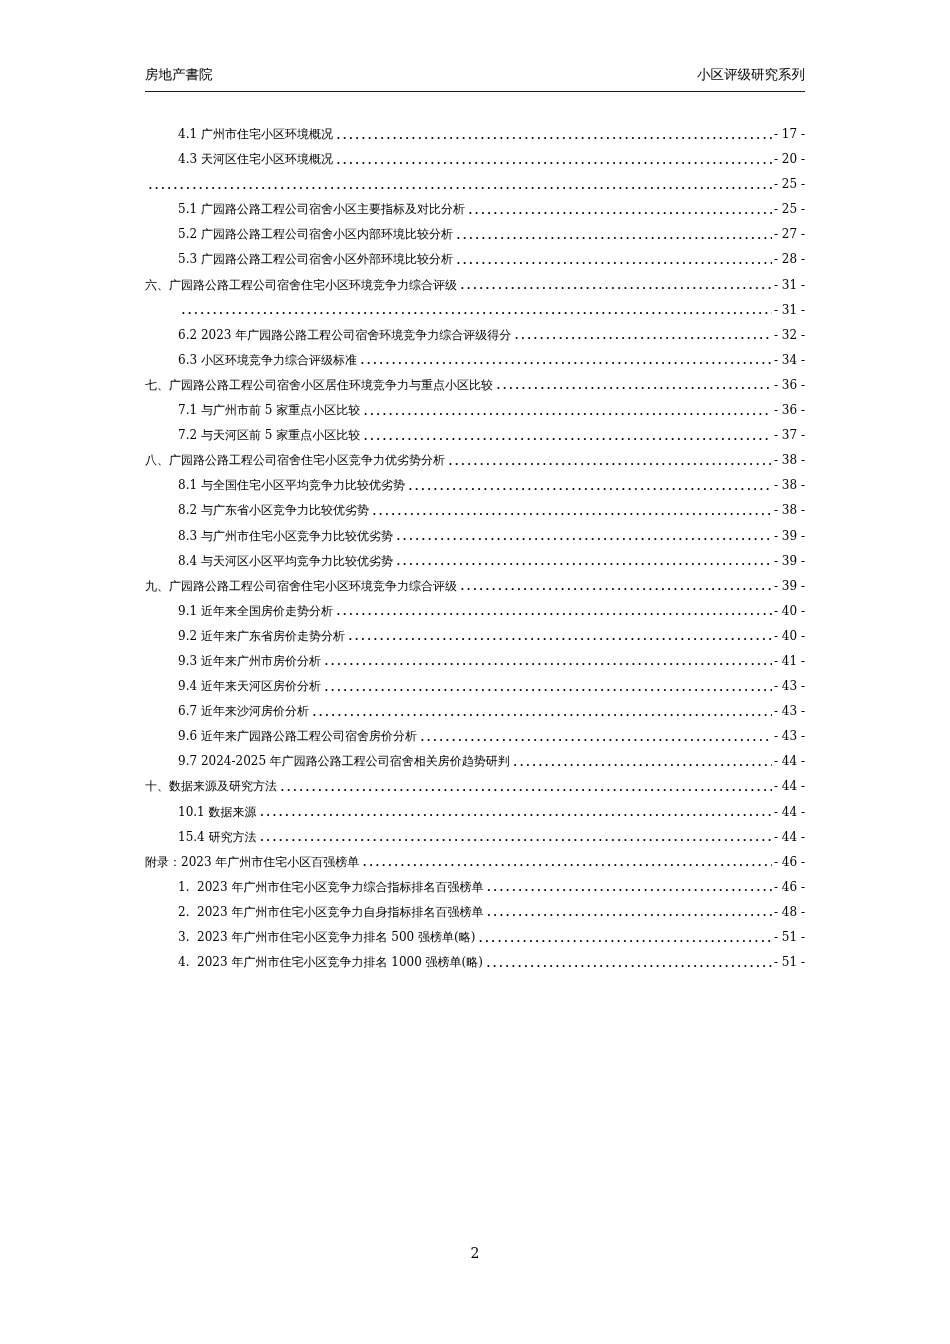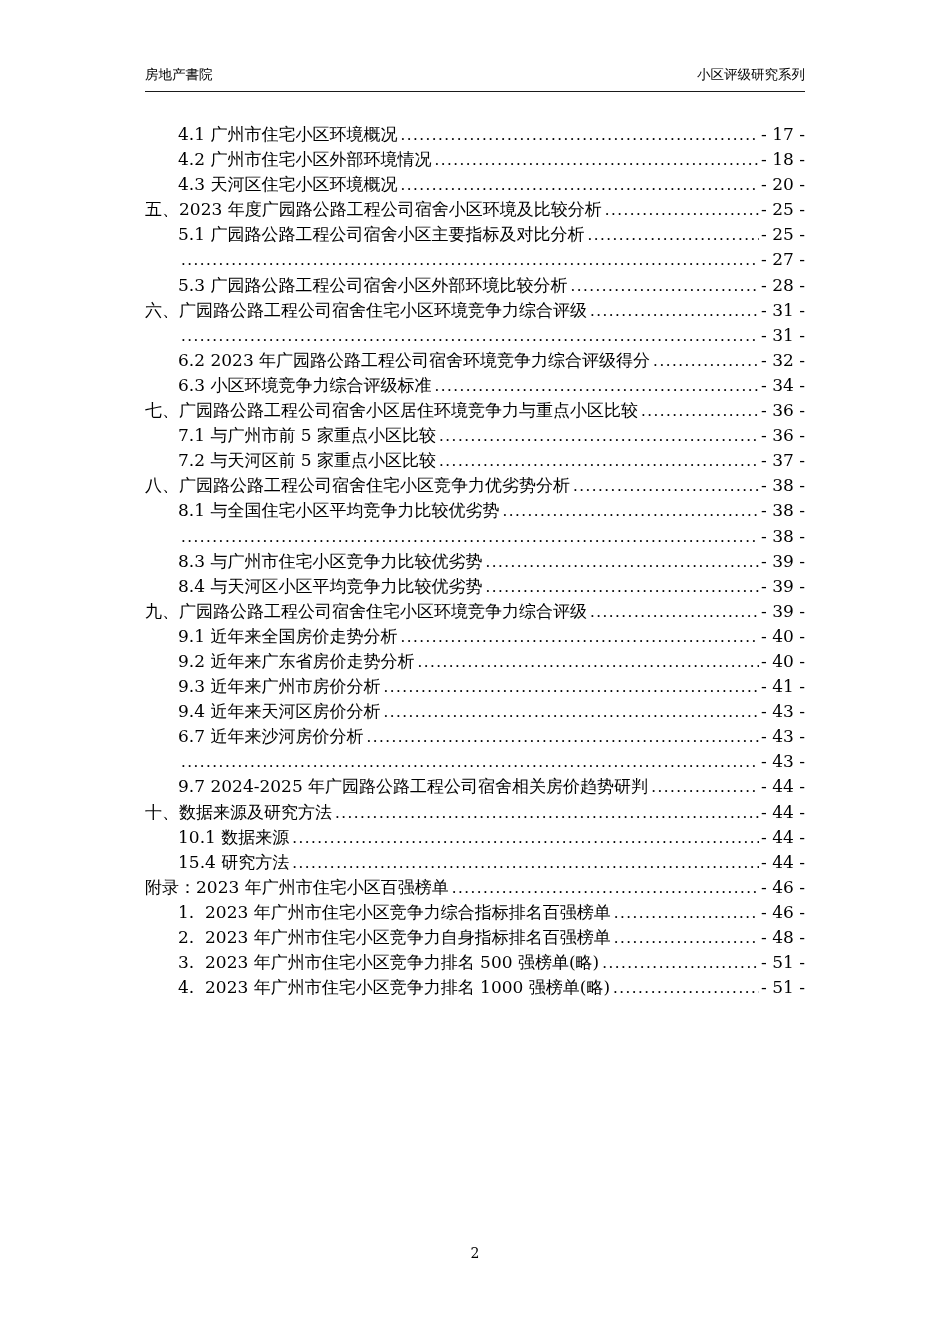--- a/index.html
+++ b/index.html
@@ -27,24 +27,24 @@
   }
   .header-rule {
     border-bottom: 1.5px solid #1a1a1a;
     margin-top: 7px;
   }
   .toc {
     margin-top: 30px;
   }
   .toc-row {
     display: flex;
-    align-items: flex-start;
+    align-items: center;
     height: 25.1px;
     line-height: 25.1px;
-    font-size: 17px;
+    font-size: 12px;
   }
   .toc-row.level-2 { padding-left: 33px; }
   .toc-label {
     white-space: pre;
     flex: 0 0 auto;
   }
   .toc-dots {
     flex: 1 1 auto;
     overflow: hidden;
     white-space: nowrap;
@@ -82,40 +82,35 @@
 
   <div class="header-rule"></div>
 
   <main class="toc">
       <div class="toc-row level-2">
         <span class="toc-label">4.1 广州市住宅小区环境概况</span>
         <span class="toc-dots"></span>
         <span class="toc-page">- 17 -</span>
       </div>
       <div class="toc-row level-2">
-        <span class="toc-label">4.2 广州市住宅小区外部环境情况</span>
-        <span class="toc-dots"></span>
-        <span class="toc-page">- 18 -</span>
-      </div>
-      <div class="toc-row level-2">
         <span class="toc-label">4.3 天河区住宅小区环境概况</span>
         <span class="toc-dots"></span>
         <span class="toc-page">- 20 -</span>
       </div>
       <div class="toc-row level-1">
-        <span class="toc-label">五、2023 年度广园路公路工程公司宿舍小区环境及比较分析</span>
         <span class="toc-dots"></span>
         <span class="toc-page">- 25 -</span>
       </div>
       <div class="toc-row level-2">
         <span class="toc-label">5.1 广园路公路工程公司宿舍小区主要指标及对比分析</span>
         <span class="toc-dots"></span>
         <span class="toc-page">- 25 -</span>
       </div>
       <div class="toc-row level-2">
+        <span class="toc-label">5.2 广园路公路工程公司宿舍小区内部环境比较分析</span>
         <span class="toc-dots"></span>
         <span class="toc-page">- 27 -</span>
       </div>
       <div class="toc-row level-2">
         <span class="toc-label">5.3 广园路公路工程公司宿舍小区外部环境比较分析</span>
         <span class="toc-dots"></span>
         <span class="toc-page">- 28 -</span>
       </div>
       <div class="toc-row level-1">
         <span class="toc-label">六、广园路公路工程公司宿舍住宅小区环境竞争力综合评级</span>
@@ -155,20 +150,21 @@
         <span class="toc-label">八、广园路公路工程公司宿舍住宅小区竞争力优劣势分析</span>
         <span class="toc-dots"></span>
         <span class="toc-page">- 38 -</span>
       </div>
       <div class="toc-row level-2">
         <span class="toc-label">8.1 与全国住宅小区平均竞争力比较优劣势</span>
         <span class="toc-dots"></span>
         <span class="toc-page">- 38 -</span>
       </div>
       <div class="toc-row level-2">
+        <span class="toc-label">8.2 与广东省小区竞争力比较优劣势</span>
         <span class="toc-dots"></span>
         <span class="toc-page">- 38 -</span>
       </div>
       <div class="toc-row level-2">
         <span class="toc-label">8.3 与广州市住宅小区竞争力比较优劣势</span>
         <span class="toc-dots"></span>
         <span class="toc-page">- 39 -</span>
       </div>
       <div class="toc-row level-2">
         <span class="toc-label">8.4 与天河区小区平均竞争力比较优劣势</span>
@@ -199,20 +195,21 @@
         <span class="toc-label">9.4 近年来天河区房价分析</span>
         <span class="toc-dots"></span>
         <span class="toc-page">- 43 -</span>
       </div>
       <div class="toc-row level-2">
         <span class="toc-label">6.7 近年来沙河房价分析</span>
         <span class="toc-dots"></span>
         <span class="toc-page">- 43 -</span>
       </div>
       <div class="toc-row level-2">
+        <span class="toc-label">9.6 近年来广园路公路工程公司宿舍房价分析</span>
         <span class="toc-dots"></span>
         <span class="toc-page">- 43 -</span>
       </div>
       <div class="toc-row level-2">
         <span class="toc-label">9.7 2024-2025 年广园路公路工程公司宿舍相关房价趋势研判</span>
         <span class="toc-dots"></span>
         <span class="toc-page">- 44 -</span>
       </div>
       <div class="toc-row level-1">
         <span class="toc-label">十、数据来源及研究方法</span>

